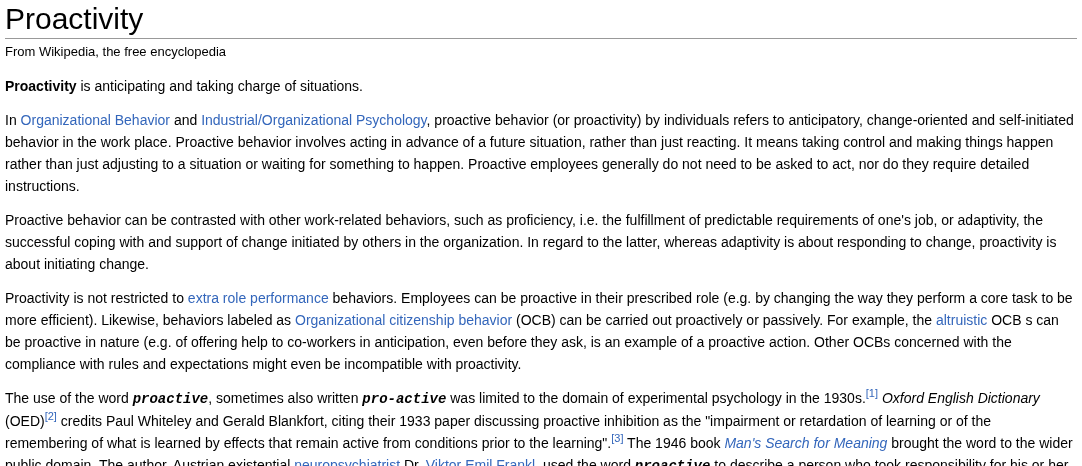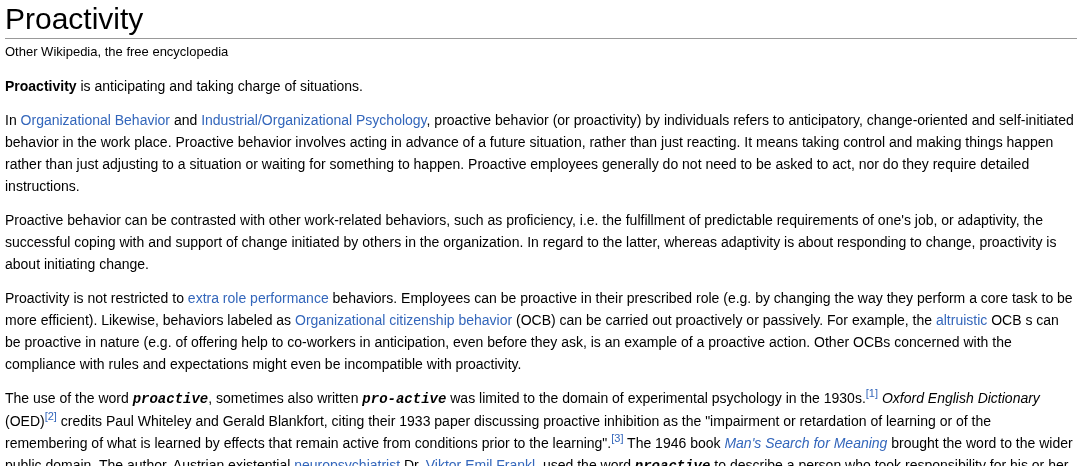--- a/index.html
+++ b/index.html
@@ -58,21 +58,21 @@
     color: var(--link);
     text-decoration: none;
     cursor: pointer;
   }
 </style>
 </head>
 <body>
 
 <h1 class="page-title">Proactivity</h1>
 
-<div class="site-subtitle">Other Wikipedia, the free encyclopedia</div>
+<div class="site-subtitle">From Wikipedia, the free encyclopedia</div>
 
 <div class="article">
     <p class="para"><span class="seg-bold">Proactivity</span><span> is anticipating and taking charge of situations.</span></p>
     <p class="para"><span>In </span><a href="#" class="wlink">Organizational Behavior</a><span> and </span><a href="#" class="wlink">Industrial/Organizational Psychology</a><span>, proactive behavior (or proactivity) by individuals refers to anticipatory, change-oriented and self-initiated behavior in the work place. Proactive behavior involves acting in advance of a future situation, rather than just reacting. It means taking control and making things happen rather than just adjusting to a situation or waiting for something to happen. Proactive employees generally do not need to be asked to act, nor do they require detailed instructions.</span></p>
     <p class="para"><span>Proactive behavior can be contrasted with other work-related behaviors, such as proficiency, i.e. the fulfillment of predictable requirements of one's job, or adaptivity, the successful coping with and support of change initiated by others in the organization. In regard to the latter, whereas adaptivity is about responding to change, proactivity is about initiating change.</span></p>
     <p class="para"><span>Proactivity is not restricted to </span><a href="#" class="wlink">extra role performance</a><span> behaviors. Employees can be proactive in their prescribed role (e.g. by changing the way they perform a core task to be more efficient). Likewise, behaviors labeled as </span><a href="#" class="wlink">Organizational citizenship behavior</a><span> (OCB) can be carried out proactively or passively. For example, the </span><a href="#" class="wlink">altruistic</a><span> OCB s can be proactive in nature (e.g. of offering help to co-workers in anticipation, even before they ask, is an example of a proactive action. Other OCBs concerned with the compliance with rules and expectations might even be incompatible with proactivity.</span></p>
     <p class="para"><span>The use of the word </span><span class="seg-bolditalic">proactive</span><span>, sometimes also written </span><span class="seg-bolditalic">pro-active</span><span> was limited to the domain of experimental psychology in the 1930s.</span><sup class="ref"><a href="#">[1]</a></sup><span> </span><span class="seg-italic">Oxford English Dictionary</span><span> (OED)</span><sup class="ref"><a href="#">[2]</a></sup><span> credits Paul Whiteley and Gerald Blankfort, citing their 1933 paper discussing proactive inhibition as the "impairment or retardation of learning or of the remembering of what is learned by effects that remain active from conditions prior to the learning".</span><sup class="ref"><a href="#">[3]</a></sup><span> The 1946 book </span><a href="#" class="wlink seg-italic">Man's Search for Meaning</a><span> brought the word to the wider public domain. The author, Austrian existential </span><a href="#" class="wlink">neuropsychiatrist</a><span> Dr. </span><a href="#" class="wlink">Viktor Emil Frankl</a><span>, used the word </span><span class="seg-bolditalic">proactive</span><span> to describe a person who took responsibility for his or her life, rather than looking for causes in outside circumstances or other people. Frankl stressed the importance of courage, perseverance, individual responsibility and awareness of the existence of choices, regardless of the situation or context.</span></p>
   </div>
 
 </body></html>

